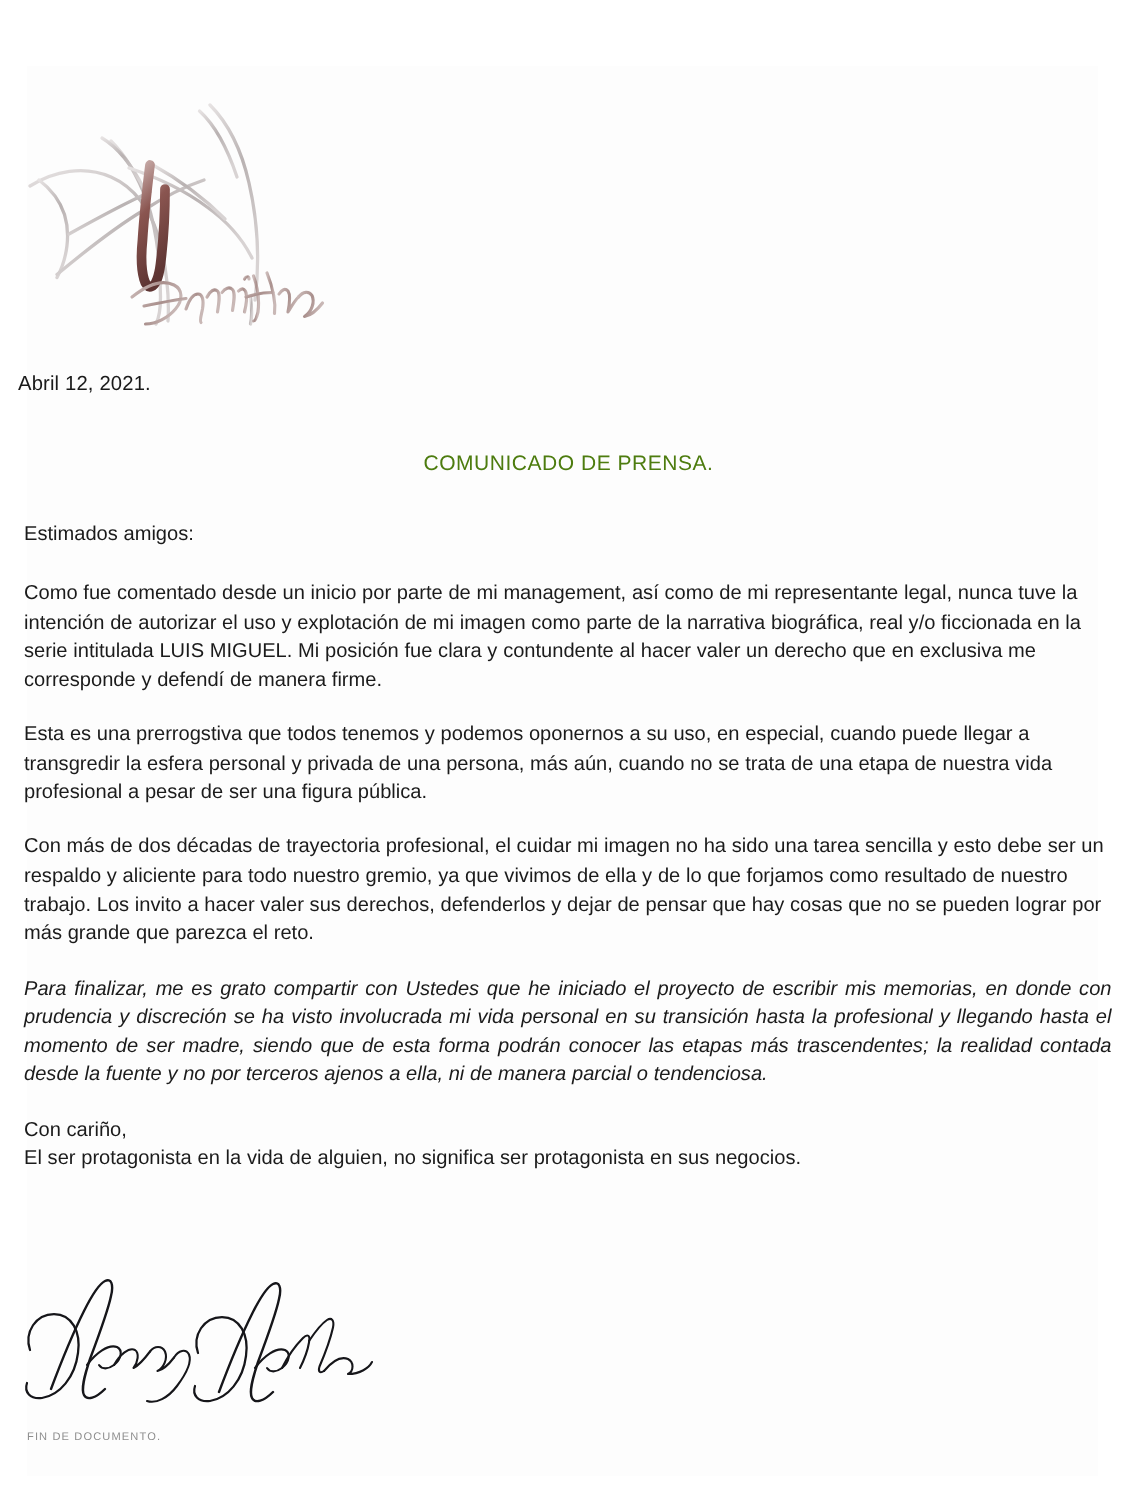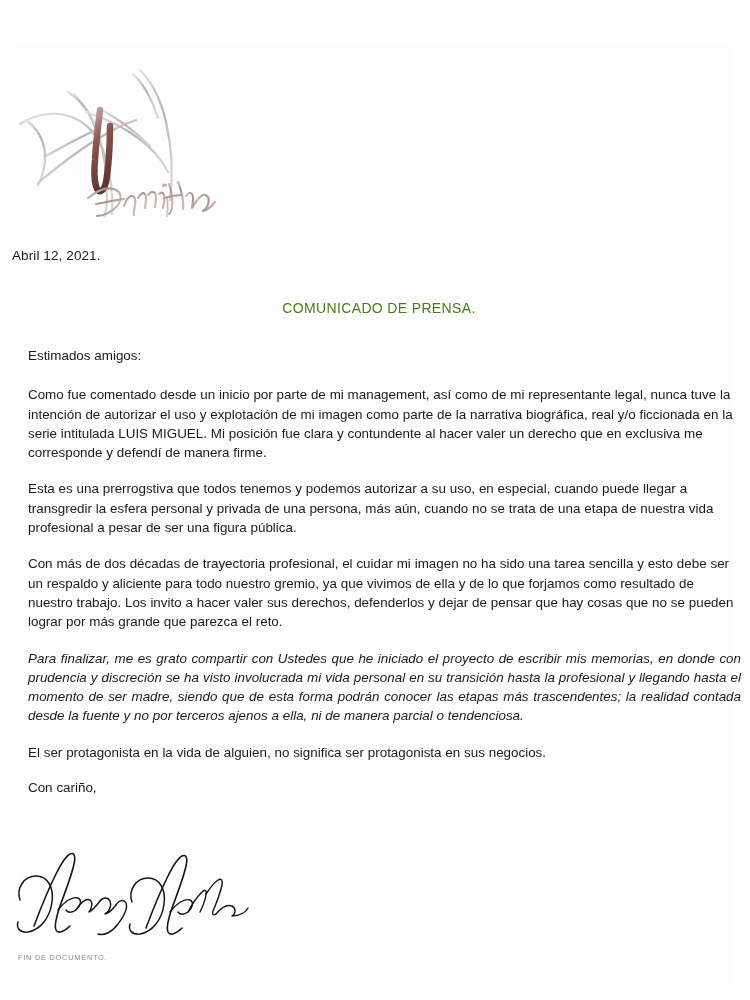--- a/index.html
+++ b/index.html
@@ -71,21 +71,21 @@
   
   #letter-body {
     position: absolute;
     left: 12px;
     top: 346px;
     width: 729px;
   }
   .para {
     font-size: 13.4px;
     line-height: 19.3px;
-    margin: 0 0 17px 16px;
+    margin: 0 0 17px 4px;
     color: #1b1b1b;
     text-align: left;
     word-spacing: 0.1px;
   }
   .para.justified {
     text-align: justify;
     text-justify: inter-word;
     font-style: italic;
   }
   .para.salutation { margin-bottom: 20px; }
@@ -177,25 +177,25 @@
 
   <div id="date-line">Abril 12, 2021.</div>
 
   <div id="press-title">
     <span class="inner">COMUNICADO DE PRENSA.</span>
   </div>
 
   <div id="letter-body">
     <p class="para salutation">Estimados amigos:</p>
     <p class="para">Como fue comentado desde un inicio por parte de mi management, así como de mi representante legal, nunca tuve la intención de autorizar el uso y explotación de mi imagen como parte de la narrativa biográfica, real y/o ficcionada en la serie intitulada LUIS MIGUEL. Mi posición fue clara y contundente al hacer valer un derecho que en exclusiva me corresponde y defendí de manera firme.</p>
-    <p class="para">Esta es una prerrogstiva que todos tenemos y podemos autorizar a su uso, en especial, cuando puede llegar a transgredir la esfera personal y privada de una persona, más aún, cuando no se trata de una etapa de nuestra vida profesional a pesar de ser una figura pública.</p>
+    <p class="para">Esta es una prerrogstiva que todos tenemos y podemos oponernos a su uso, en especial, cuando puede llegar a transgredir la esfera personal y privada de una persona, más aún, cuando no se trata de una etapa de nuestra vida profesional a pesar de ser una figura pública.</p>
     <p class="para">Con más de dos décadas de trayectoria profesional, el cuidar mi imagen no ha sido una tarea sencilla y esto debe ser un respaldo y aliciente para todo nuestro gremio, ya que vivimos de ella y de lo que forjamos como resultado de nuestro trabajo. Los invito a hacer valer sus derechos, defenderlos y dejar de pensar que hay cosas que no se pueden lograr por más grande que parezca el reto.</p>
     <p class="para justified">Para finalizar, me es grato compartir con Ustedes que he iniciado el proyecto de escribir mis memorias, en donde con prudencia y discreción se ha visto involucrada mi vida personal en su transición hasta la profesional y llegando hasta el momento de ser madre, siendo que de esta forma podrán conocer las etapas más trascendentes; la realidad contada desde la fuente y no por terceros ajenos a ella, ni de manera parcial o tendenciosa.</p>
+    <p class="para closing">Con cariño,</p>
     <p class="para tight">El ser protagonista en la vida de alguien, no significa ser protagonista en sus negocios.</p>
-    <p class="para closing">Con cariño,</p>
   </div>
 
   <div id="signature-block">
     <svg viewBox="0 0 235 96" xmlns="http://www.w3.org/2000/svg" aria-hidden="true">
       <g fill="none" stroke="#16161a" stroke-linecap="round" stroke-linejoin="round">
         <path d="M6 52 C2 40 10 28 22 28 C34 28 40 40 38 54 C36 70 26 82 14 84 C6 85 2 80 4 74" stroke-width="1.5"></path>
         <path d="M20 78 C26 62 34 42 42 26 C47 16 52 8 56 6 C60 4 62 8 60 16 C58 26 52 42 46 58
                  C42 70 40 78 42 82 C44 86 50 84 56 78" stroke-width="1.6"></path>
         <path d="M44 62 C50 54 58 48 64 50 C68 52 67 58 62 62 C58 65 54 65 52 62" stroke-width="1.4"></path>
         <path d="M62 62 C66 55 72 50 76 52 C79 54 78 60 75 64 C79 62 83 57 86 53" stroke-width="1.4"></path>

